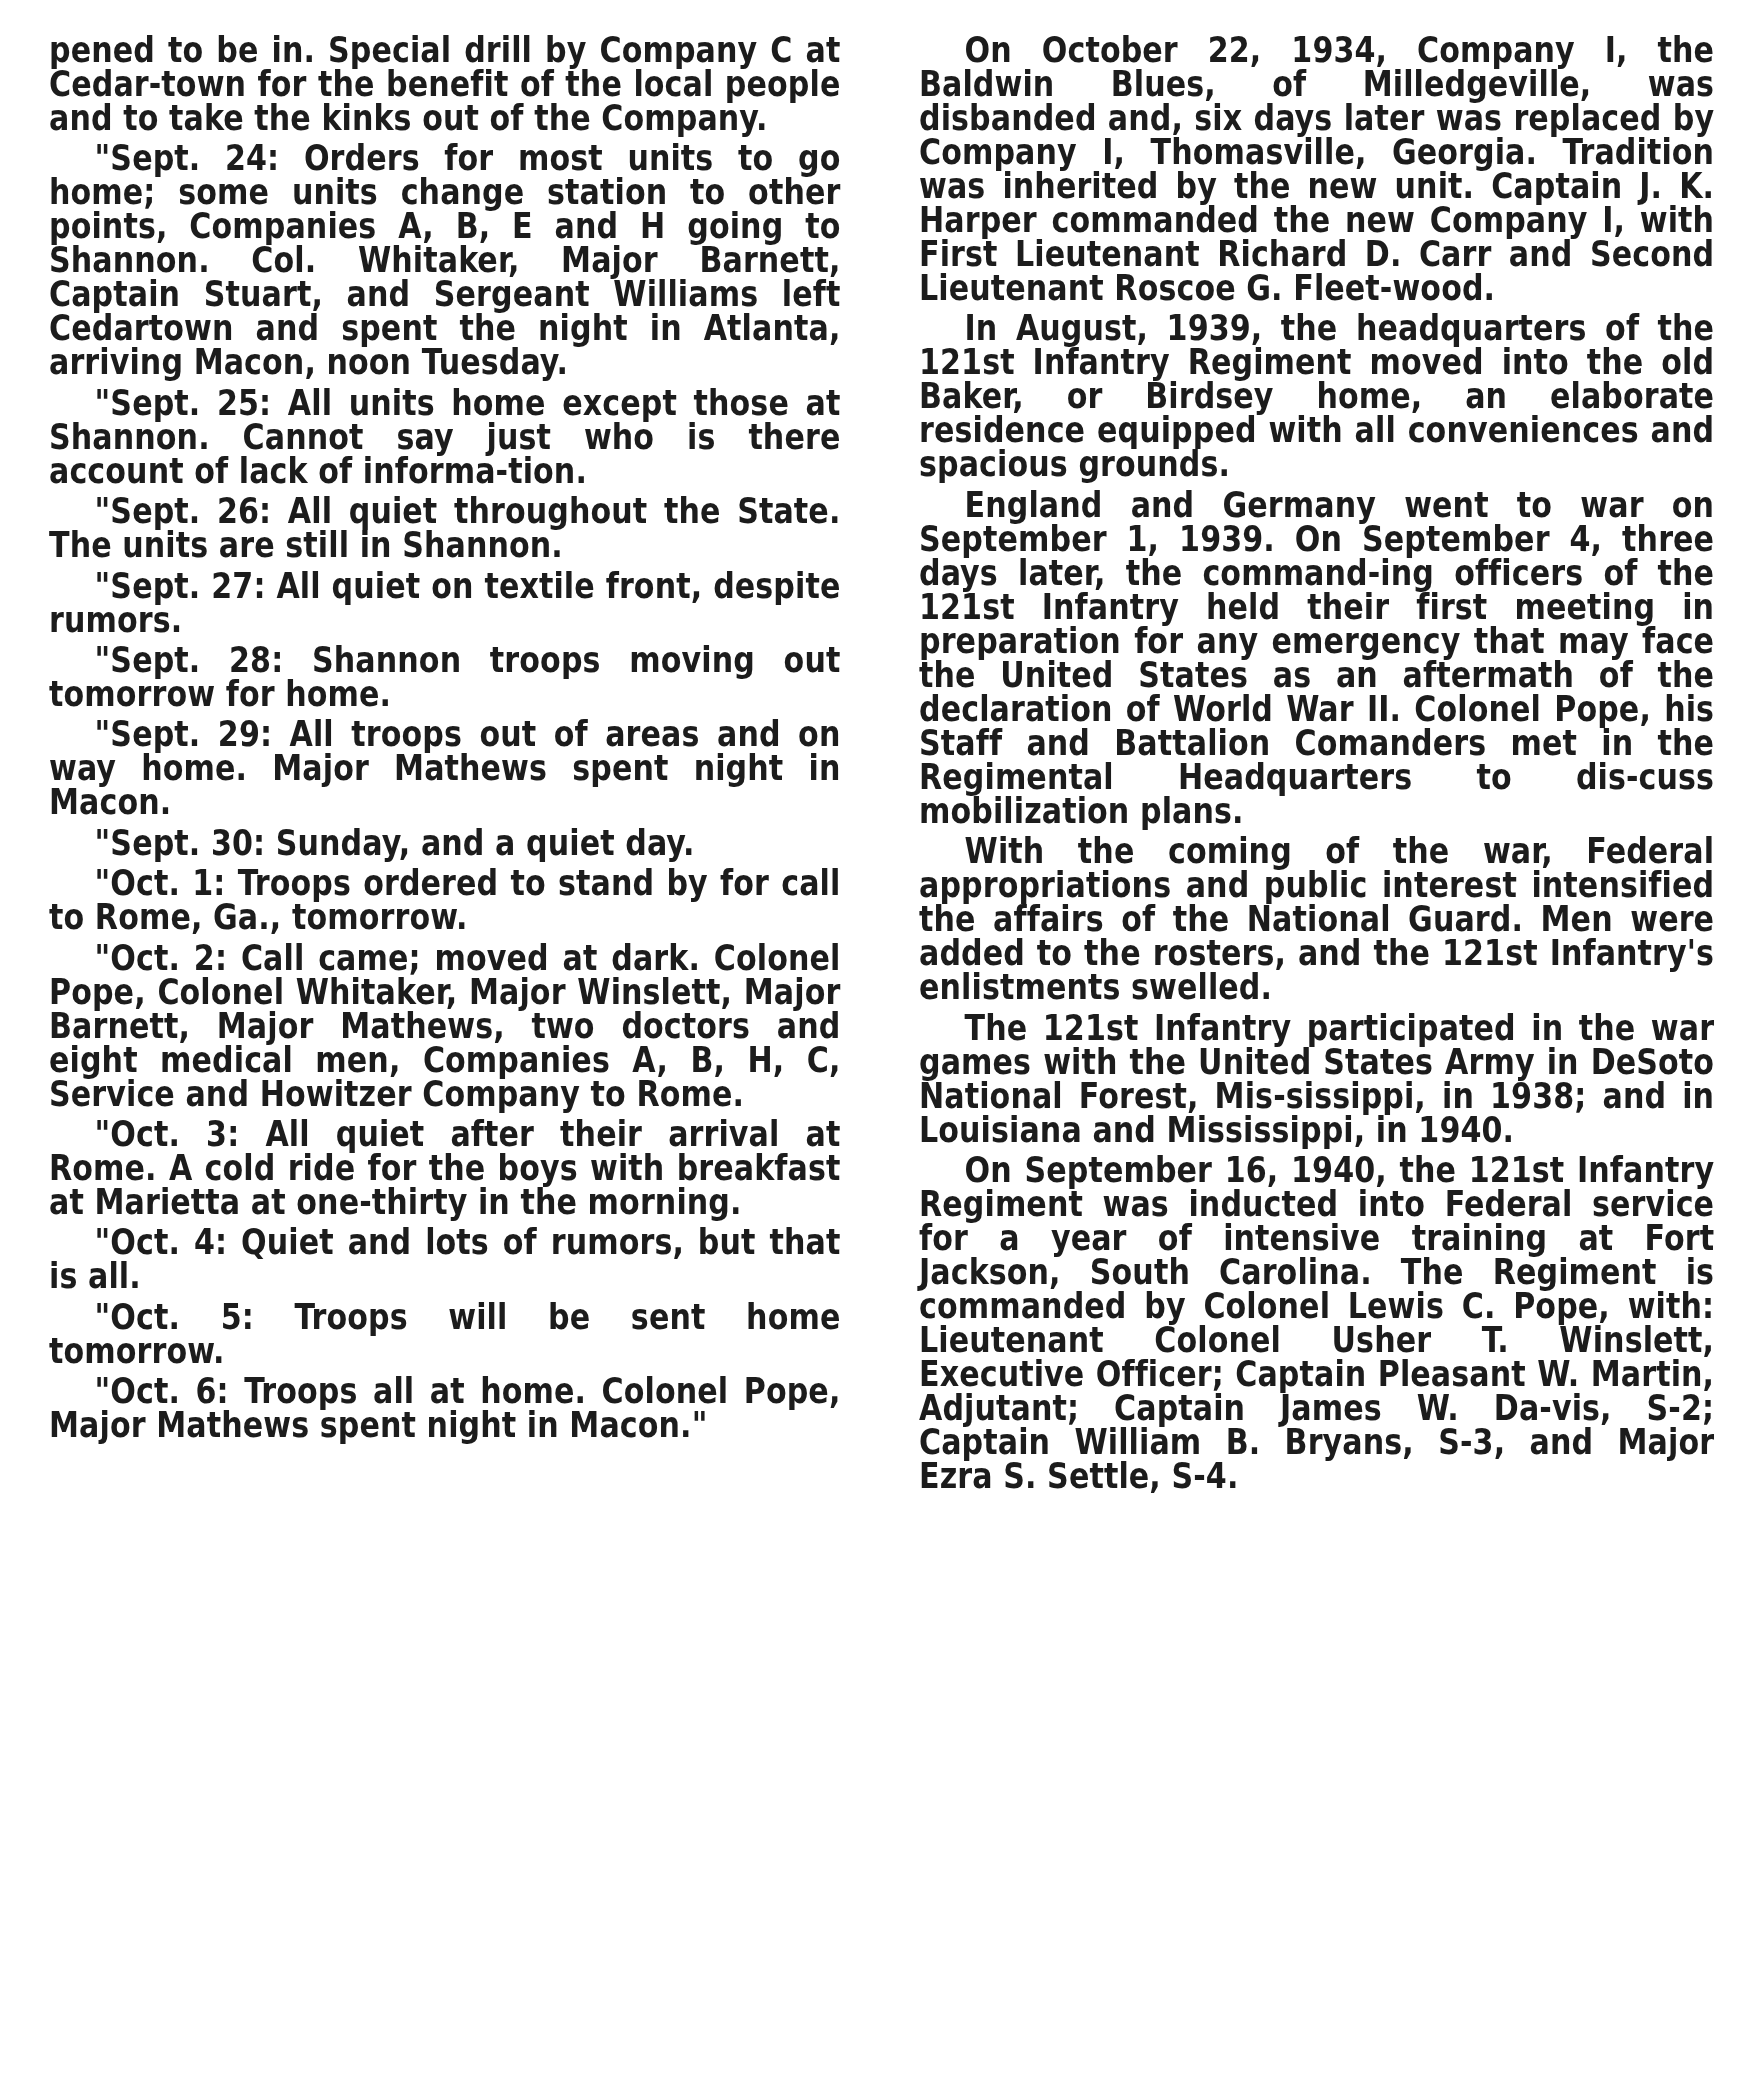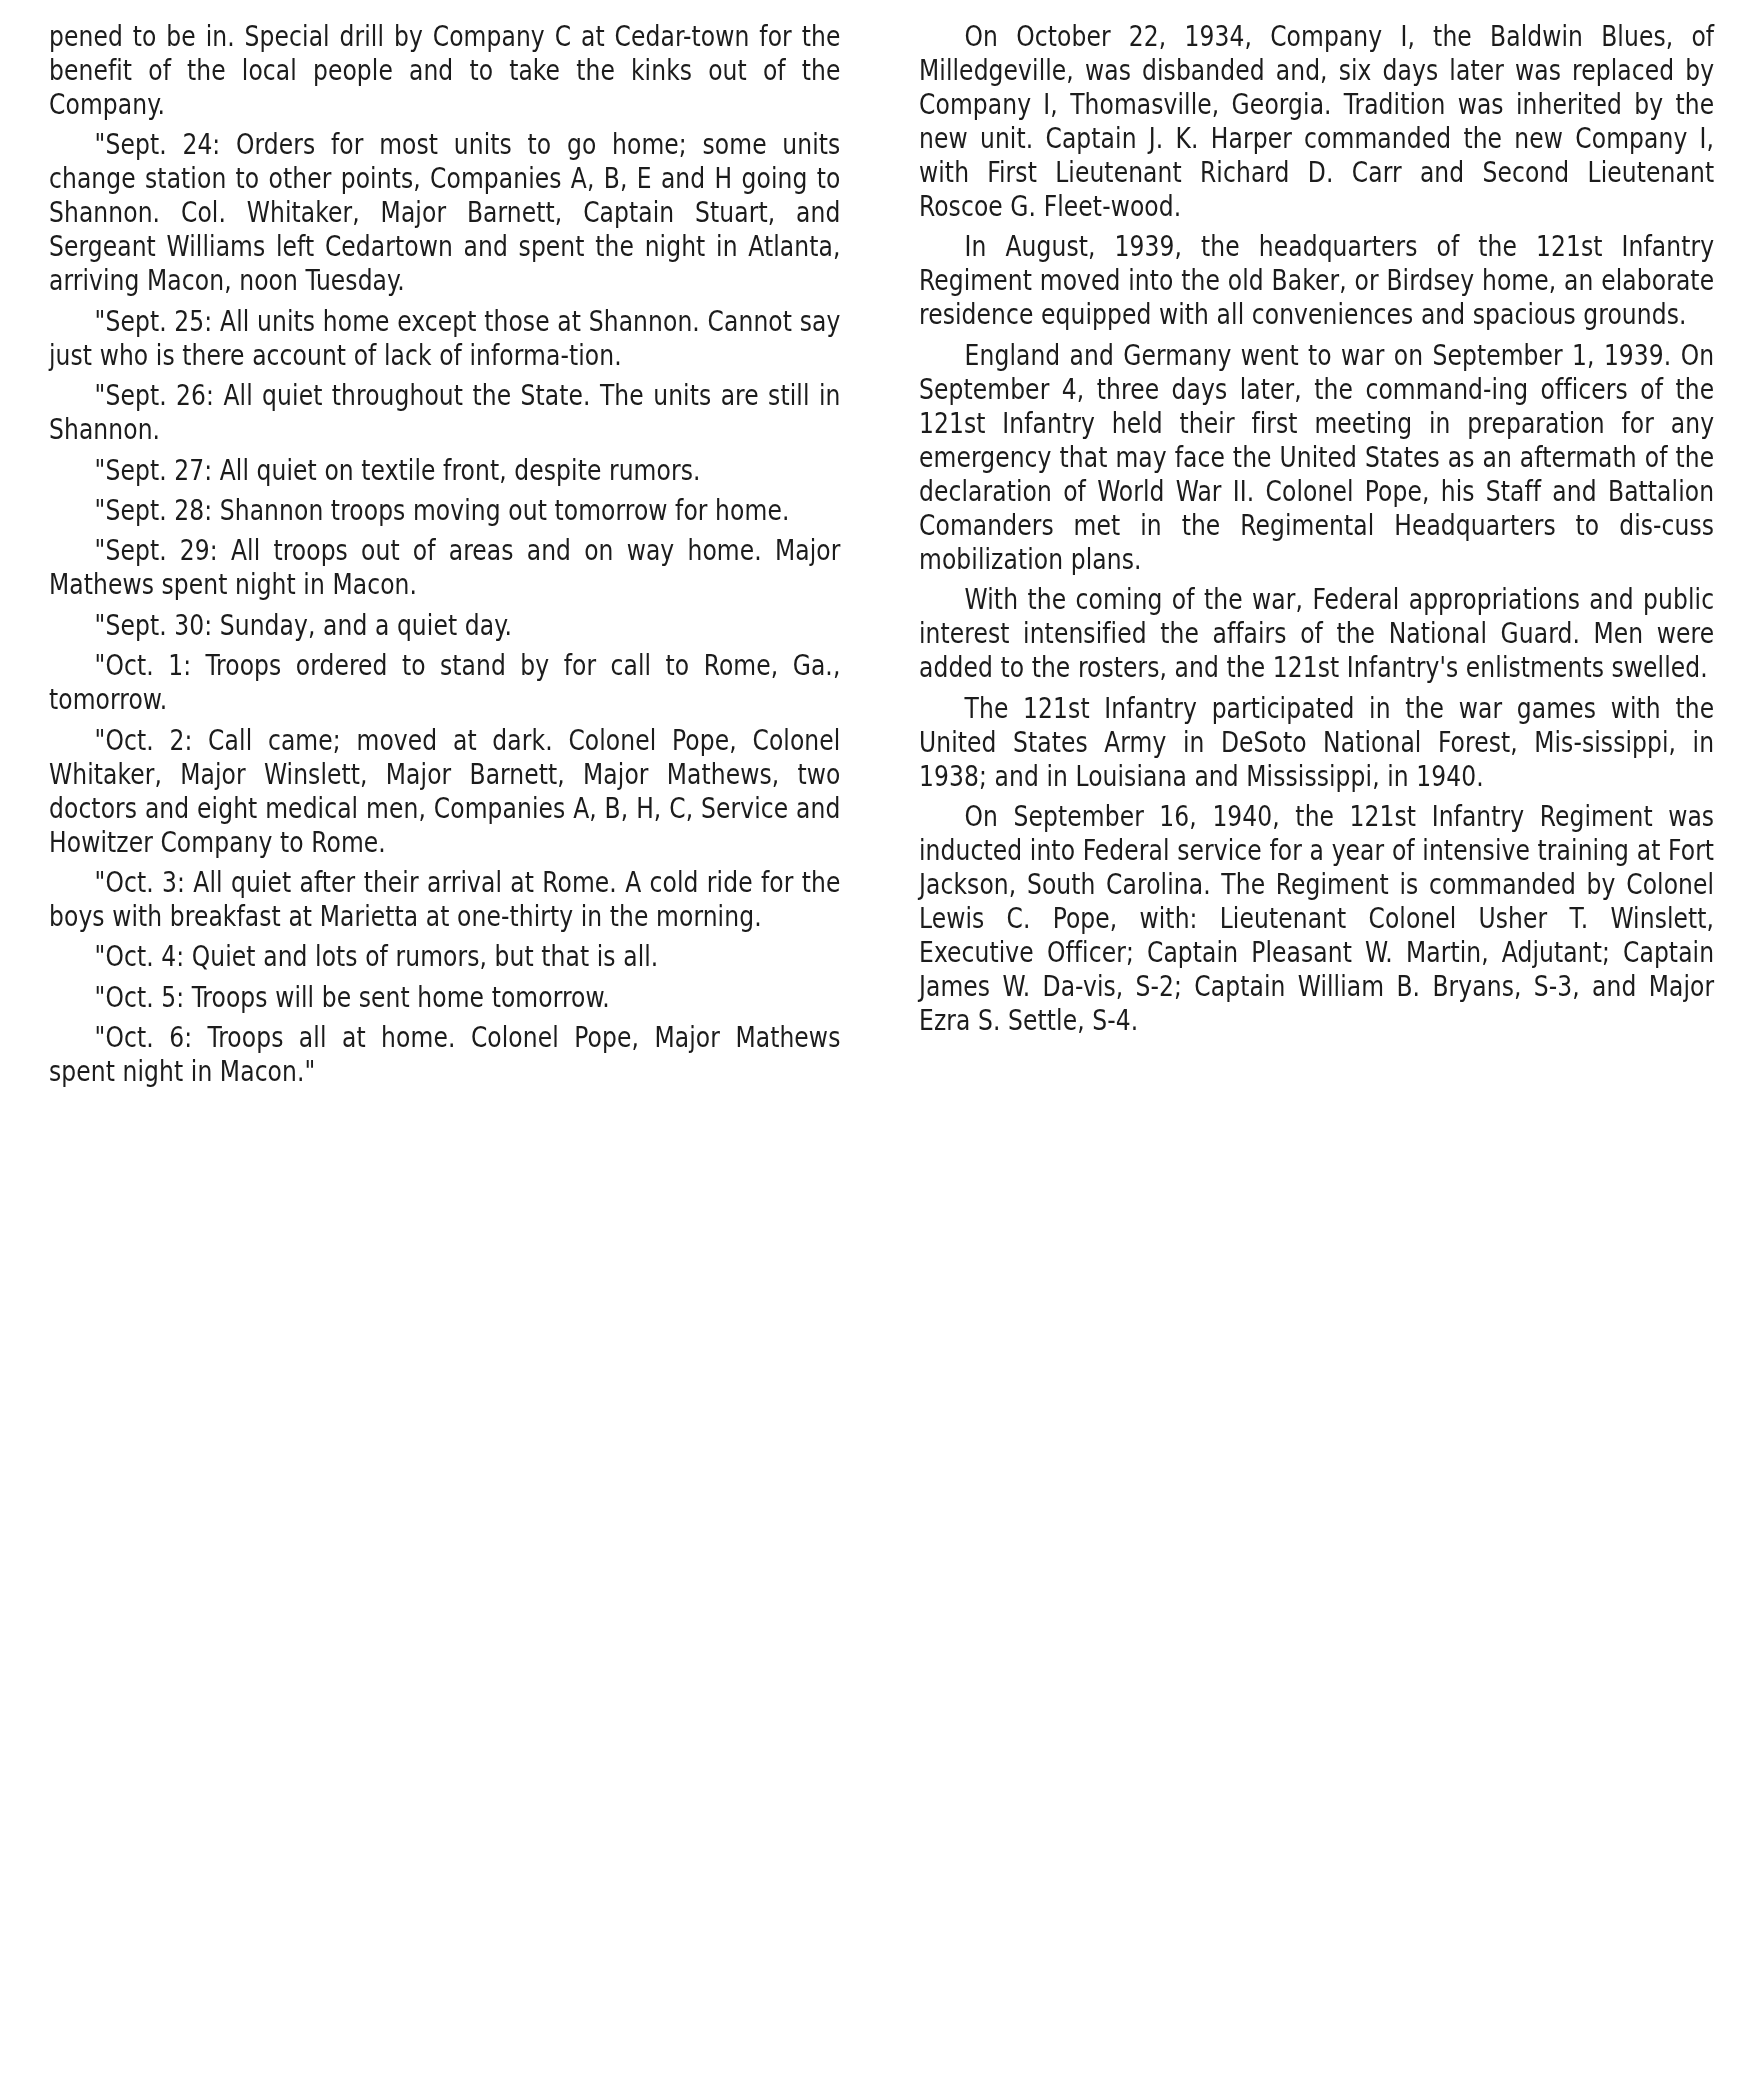--- a/index.html
+++ b/index.html
@@ -16,25 +16,25 @@
     font-family: "DejaVu Sans", sans-serif;
   }
   .page {
     position: absolute;
     left: 0; top: 0;
     width: 1757px;
     height: 2097px;
   }
   .column {
     position: absolute;
-    top: 20px;
+    top: 33px;
     width: 792px;
-    font-size: 28px;
+    font-size: 36px;
     line-height: 34px;
-    font-weight: 400;
+    font-weight: 700;
     letter-spacing: 0.1px;
     font-stretch: condensed;
   }
   .col-left  { left: 49px; }
   .col-right { left: 919px; width: 795px; }
   .column p {
     margin: 0 0 6.4px 0;
     text-align: justify;
     text-indent: 49px;
     hyphens: manual;

